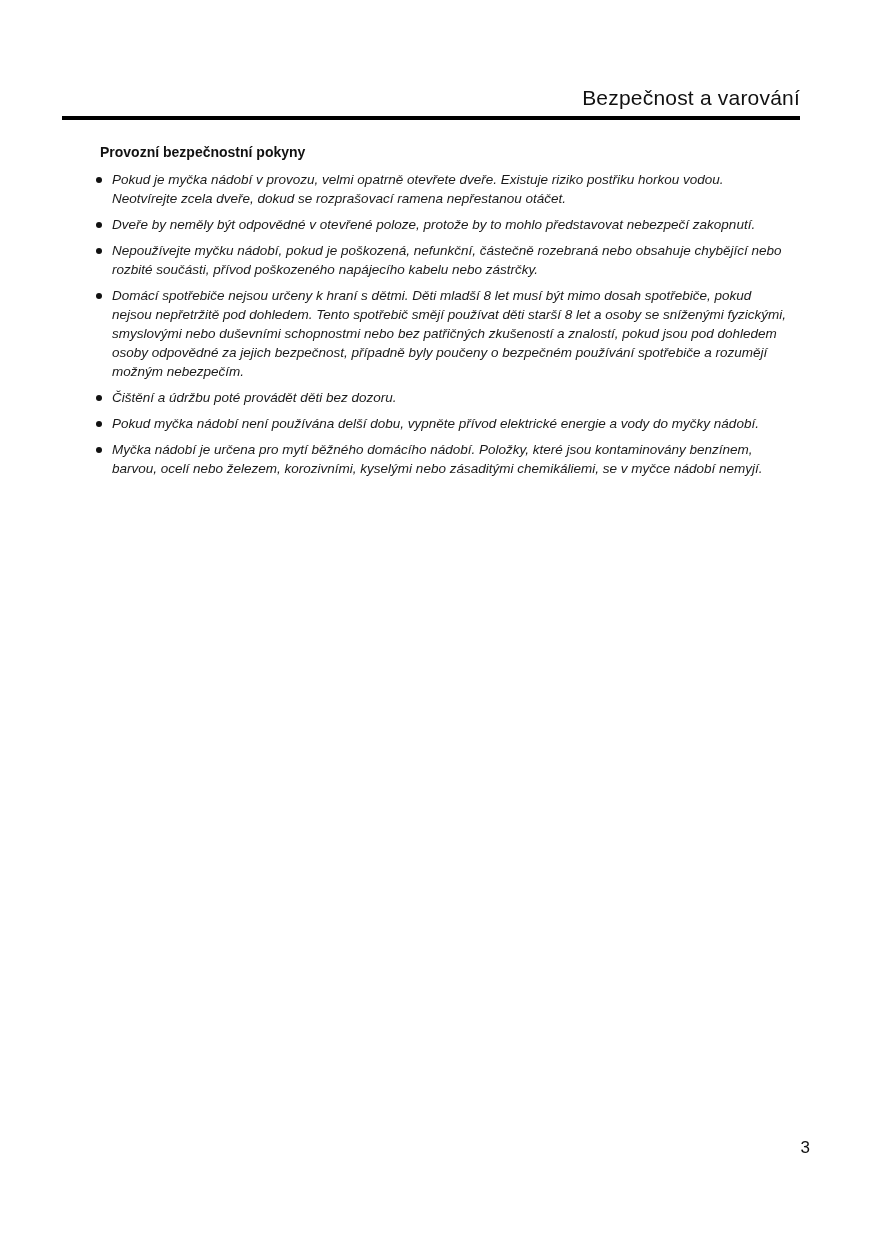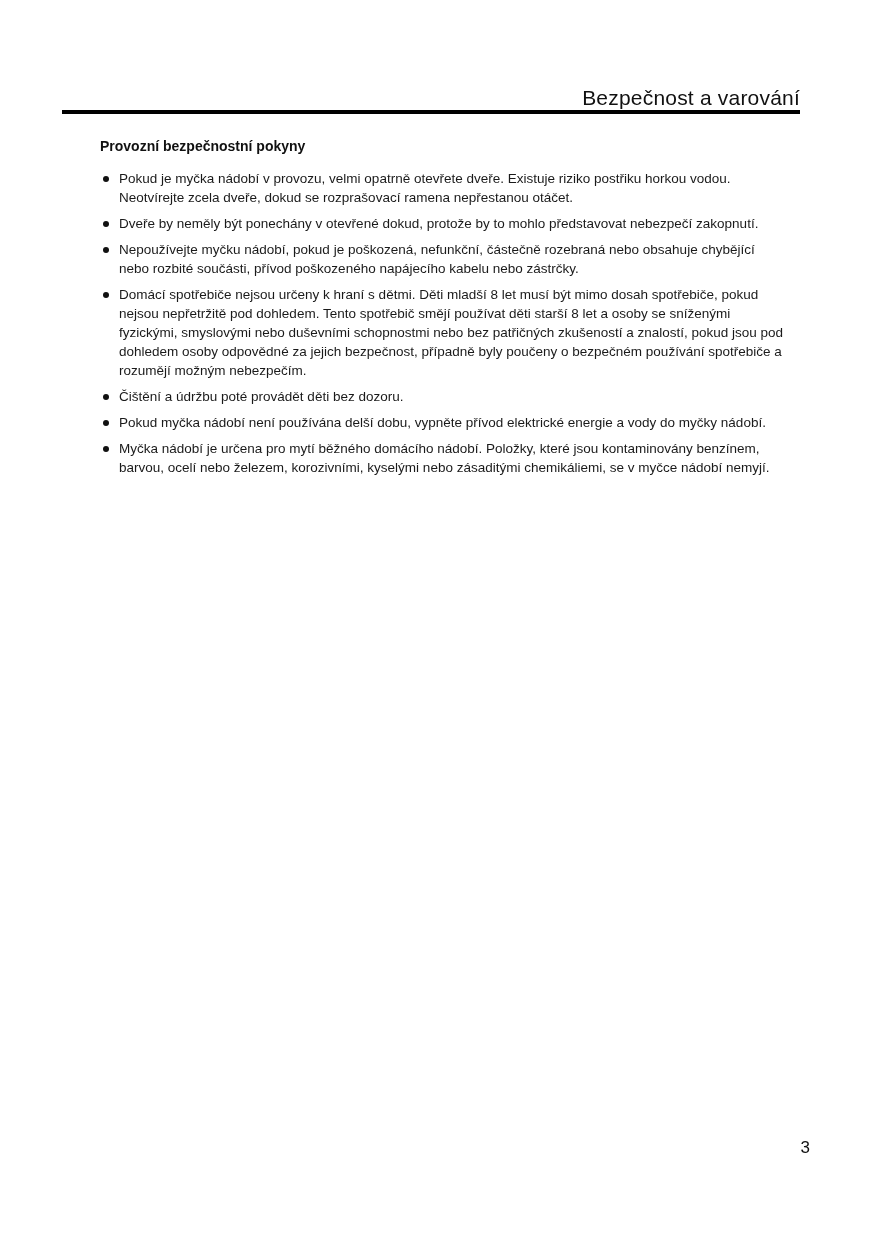--- a/index.html
+++ b/index.html
@@ -14,21 +14,21 @@
     background: #ffffff;
     font-family: "Liberation Sans", sans-serif;
     color: #1a1a1a;
     box-sizing: border-box;
     padding: 86px 74px 0 62px;
   }
   header {
     text-align: right;
   }
   h1.doc-title {
-    margin: 0 0 0 0;
+    margin: 0 0 6px 0;
     font-size: 21px;
     font-weight: 400;
     color: #111111;
     letter-spacing: 0.2px;
   }
   .header-rule {
     width: 100%;
     height: 4px;
     background: #000000;
     margin: 0 0 24px 0;
@@ -37,22 +37,23 @@
     padding-left: 22px;
   }
   h2.section-heading {
     margin: 0 0 10px 16px;
     font-size: 14px;
     font-weight: 700;
     color: #111111;
   }
   ul.bullet-list {
     list-style: none;
-    margin: 15px;
+    margin: 8px;
     padding: 0;
+    font-style: italic;
   }
   ul.bullet-list li.bullet-item {
     display: flex;
     align-items: flex-start;
     margin: 0 0 7px 0;
   }
   .bullet-marker {
     flex: 0 0 auto;
     width: 6px;
     height: 6px;
@@ -90,21 +91,21 @@
     <h2 class="section-heading">Provozní bezpečnostní pokyny</h2>
 
     <ul class="bullet-list" id="bullet-list">
 
     <li class="bullet-item">
         <span class="bullet-marker"></span>
         <span class="bullet-text">Pokud je myčka nádobí v provozu, velmi opatrně otevřete dveře. Existuje riziko postřiku horkou vodou. Neotvírejte zcela dveře, dokud se rozprašovací ramena nepřestanou otáčet.</span>
       </li>
         <li class="bullet-item">
         <span class="bullet-marker"></span>
-        <span class="bullet-text">Dveře by neměly být ponechány v otevřené dokud, protože by to mohlo představovat nebezpečí zakopnutí.</span>
+        <span class="bullet-text">Dveře by neměly být odpovědné v otevřené poloze, protože by to mohlo představovat nebezpečí zakopnutí.</span>
       </li>
         <li class="bullet-item">
         <span class="bullet-marker"></span>
         <span class="bullet-text">Nepoužívejte myčku nádobí, pokud je poškozená, nefunkční, částečně rozebraná nebo obsahuje chybějící nebo rozbité součásti, přívod poškozeného napájecího kabelu nebo zástrčky.</span>
       </li>
         <li class="bullet-item">
         <span class="bullet-marker"></span>
         <span class="bullet-text">Domácí spotřebiče nejsou určeny k hraní s dětmi. Děti mladší 8 let musí být mimo dosah spotřebiče, pokud nejsou nepřetržitě pod dohledem. Tento spotřebič smějí používat děti starší 8 let a osoby se sníženými fyzickými, smyslovými nebo duševními schopnostmi nebo bez patřičných zkušeností a znalostí, pokud jsou pod dohledem osoby odpovědné za jejich bezpečnost, případně byly poučeny o bezpečném používání spotřebiče a rozumějí možným nebezpečím.</span>
       </li>
         <li class="bullet-item">

